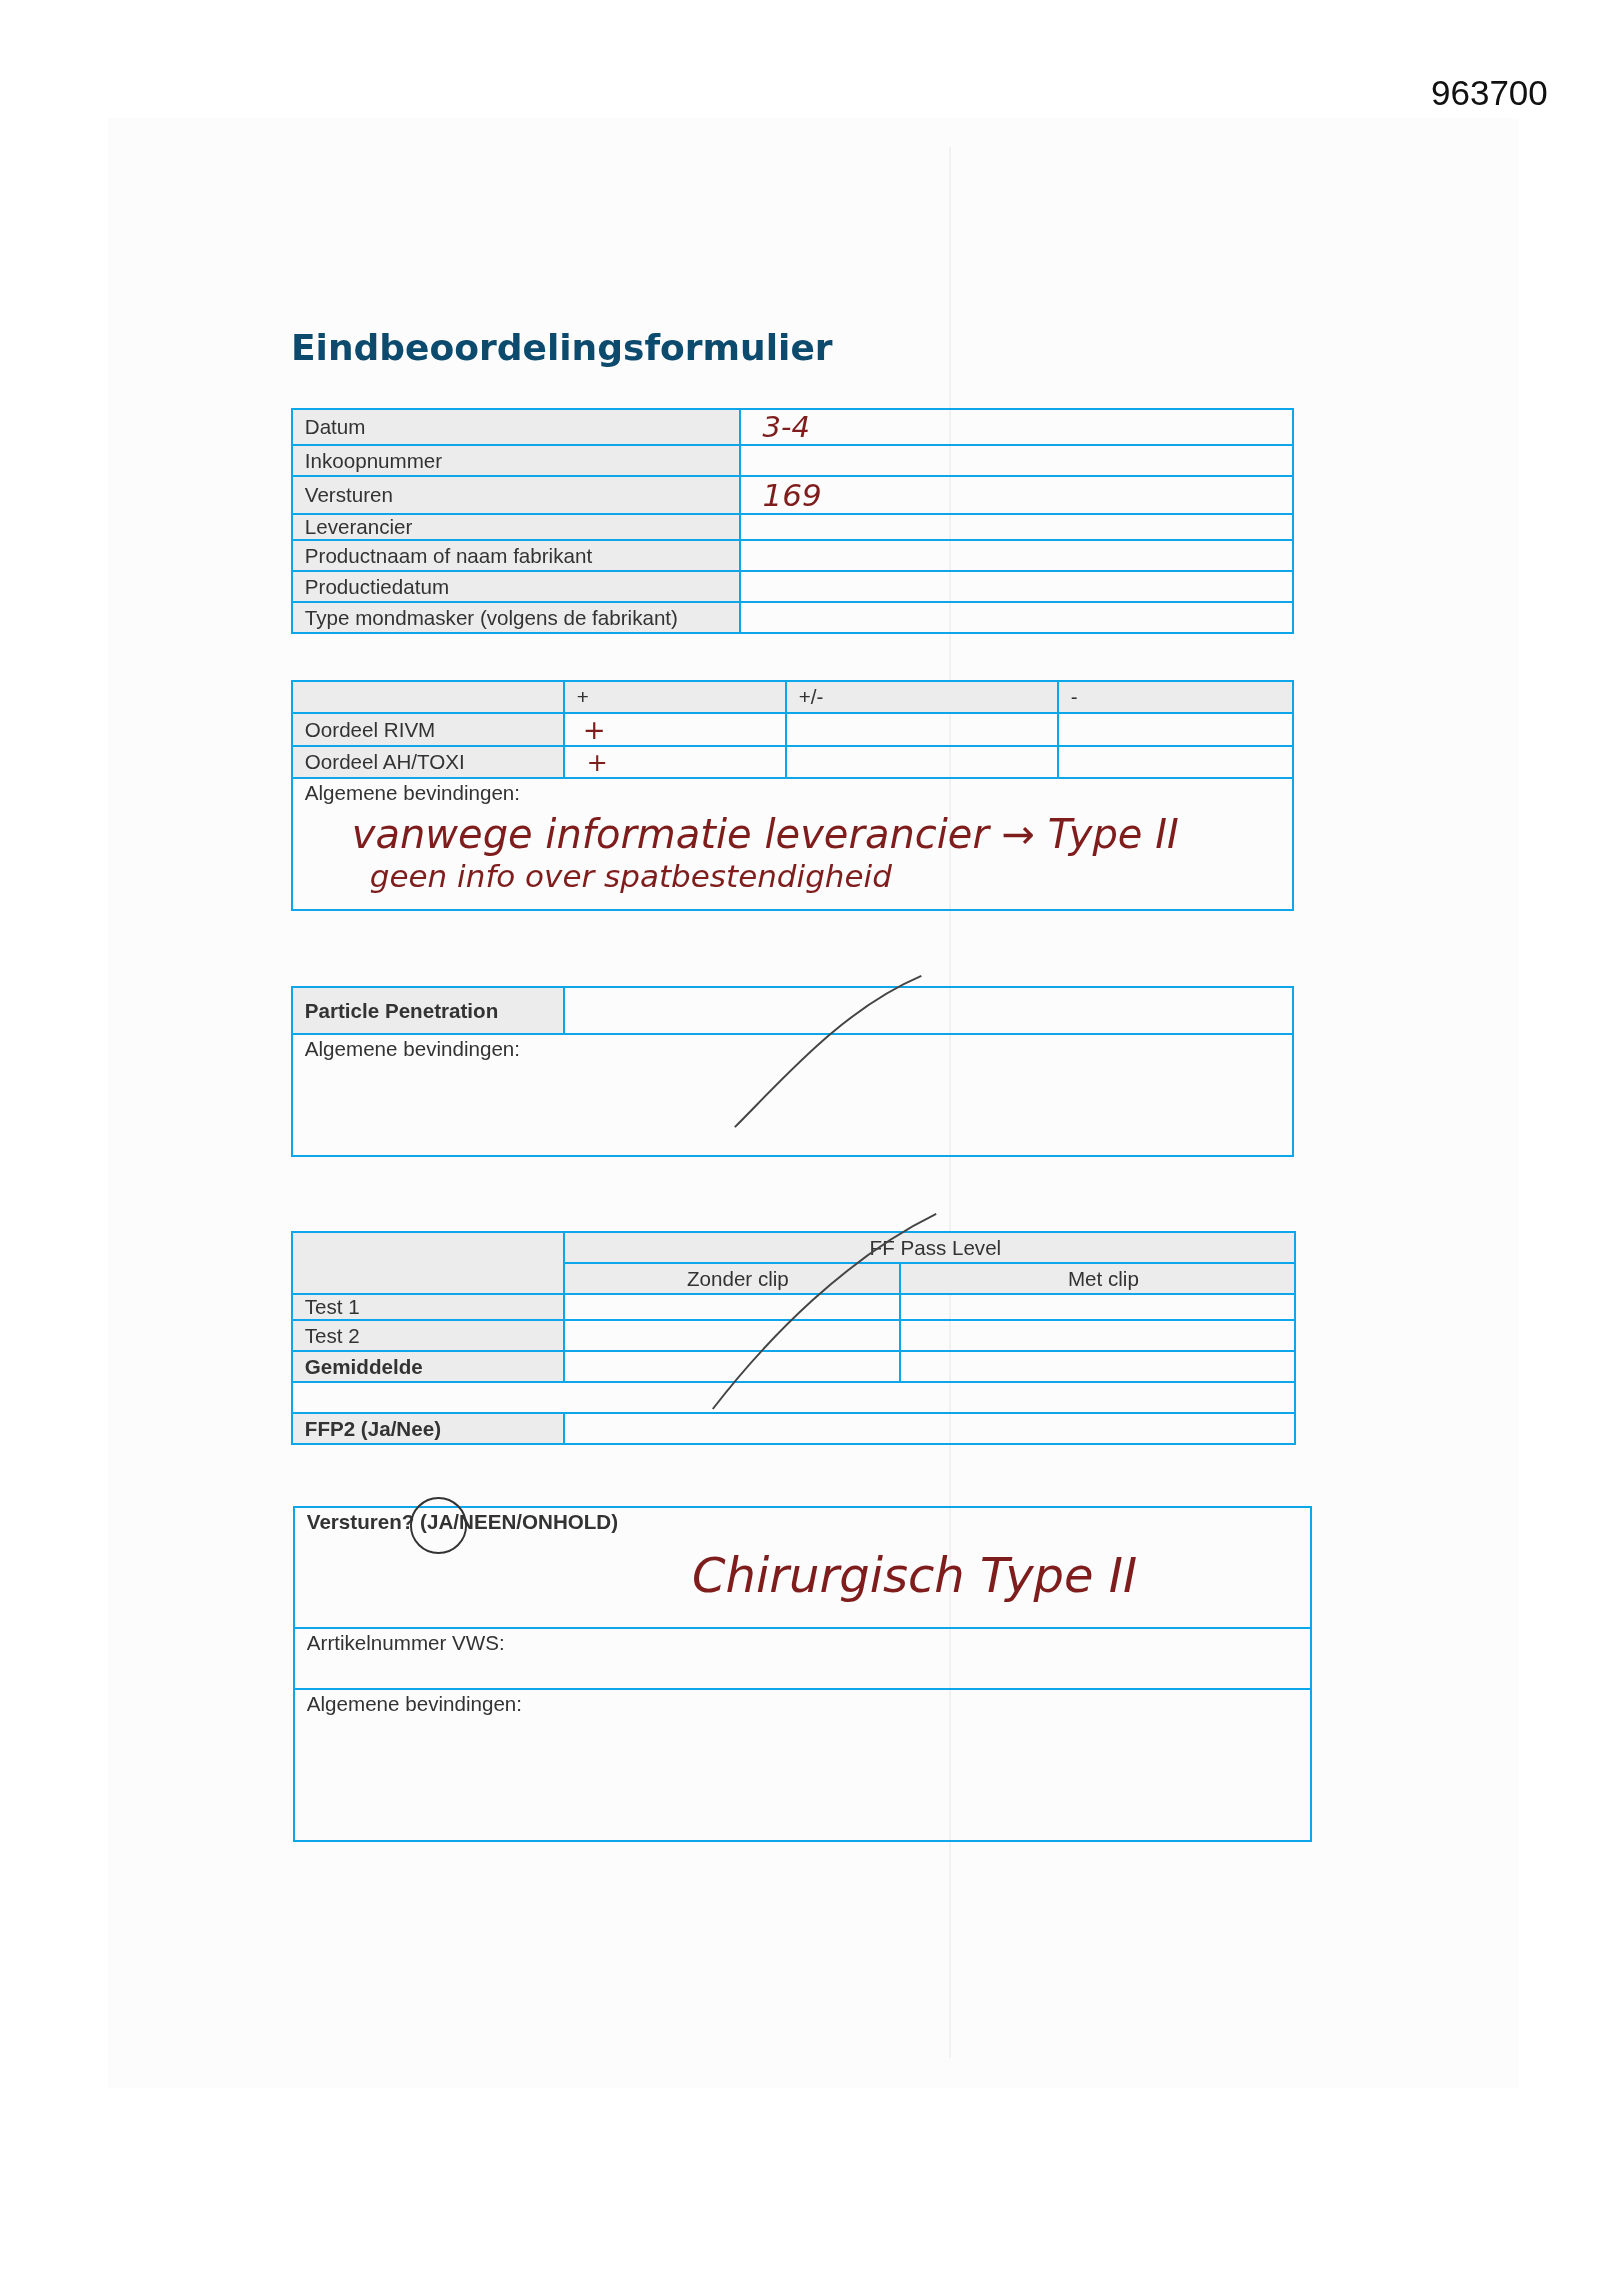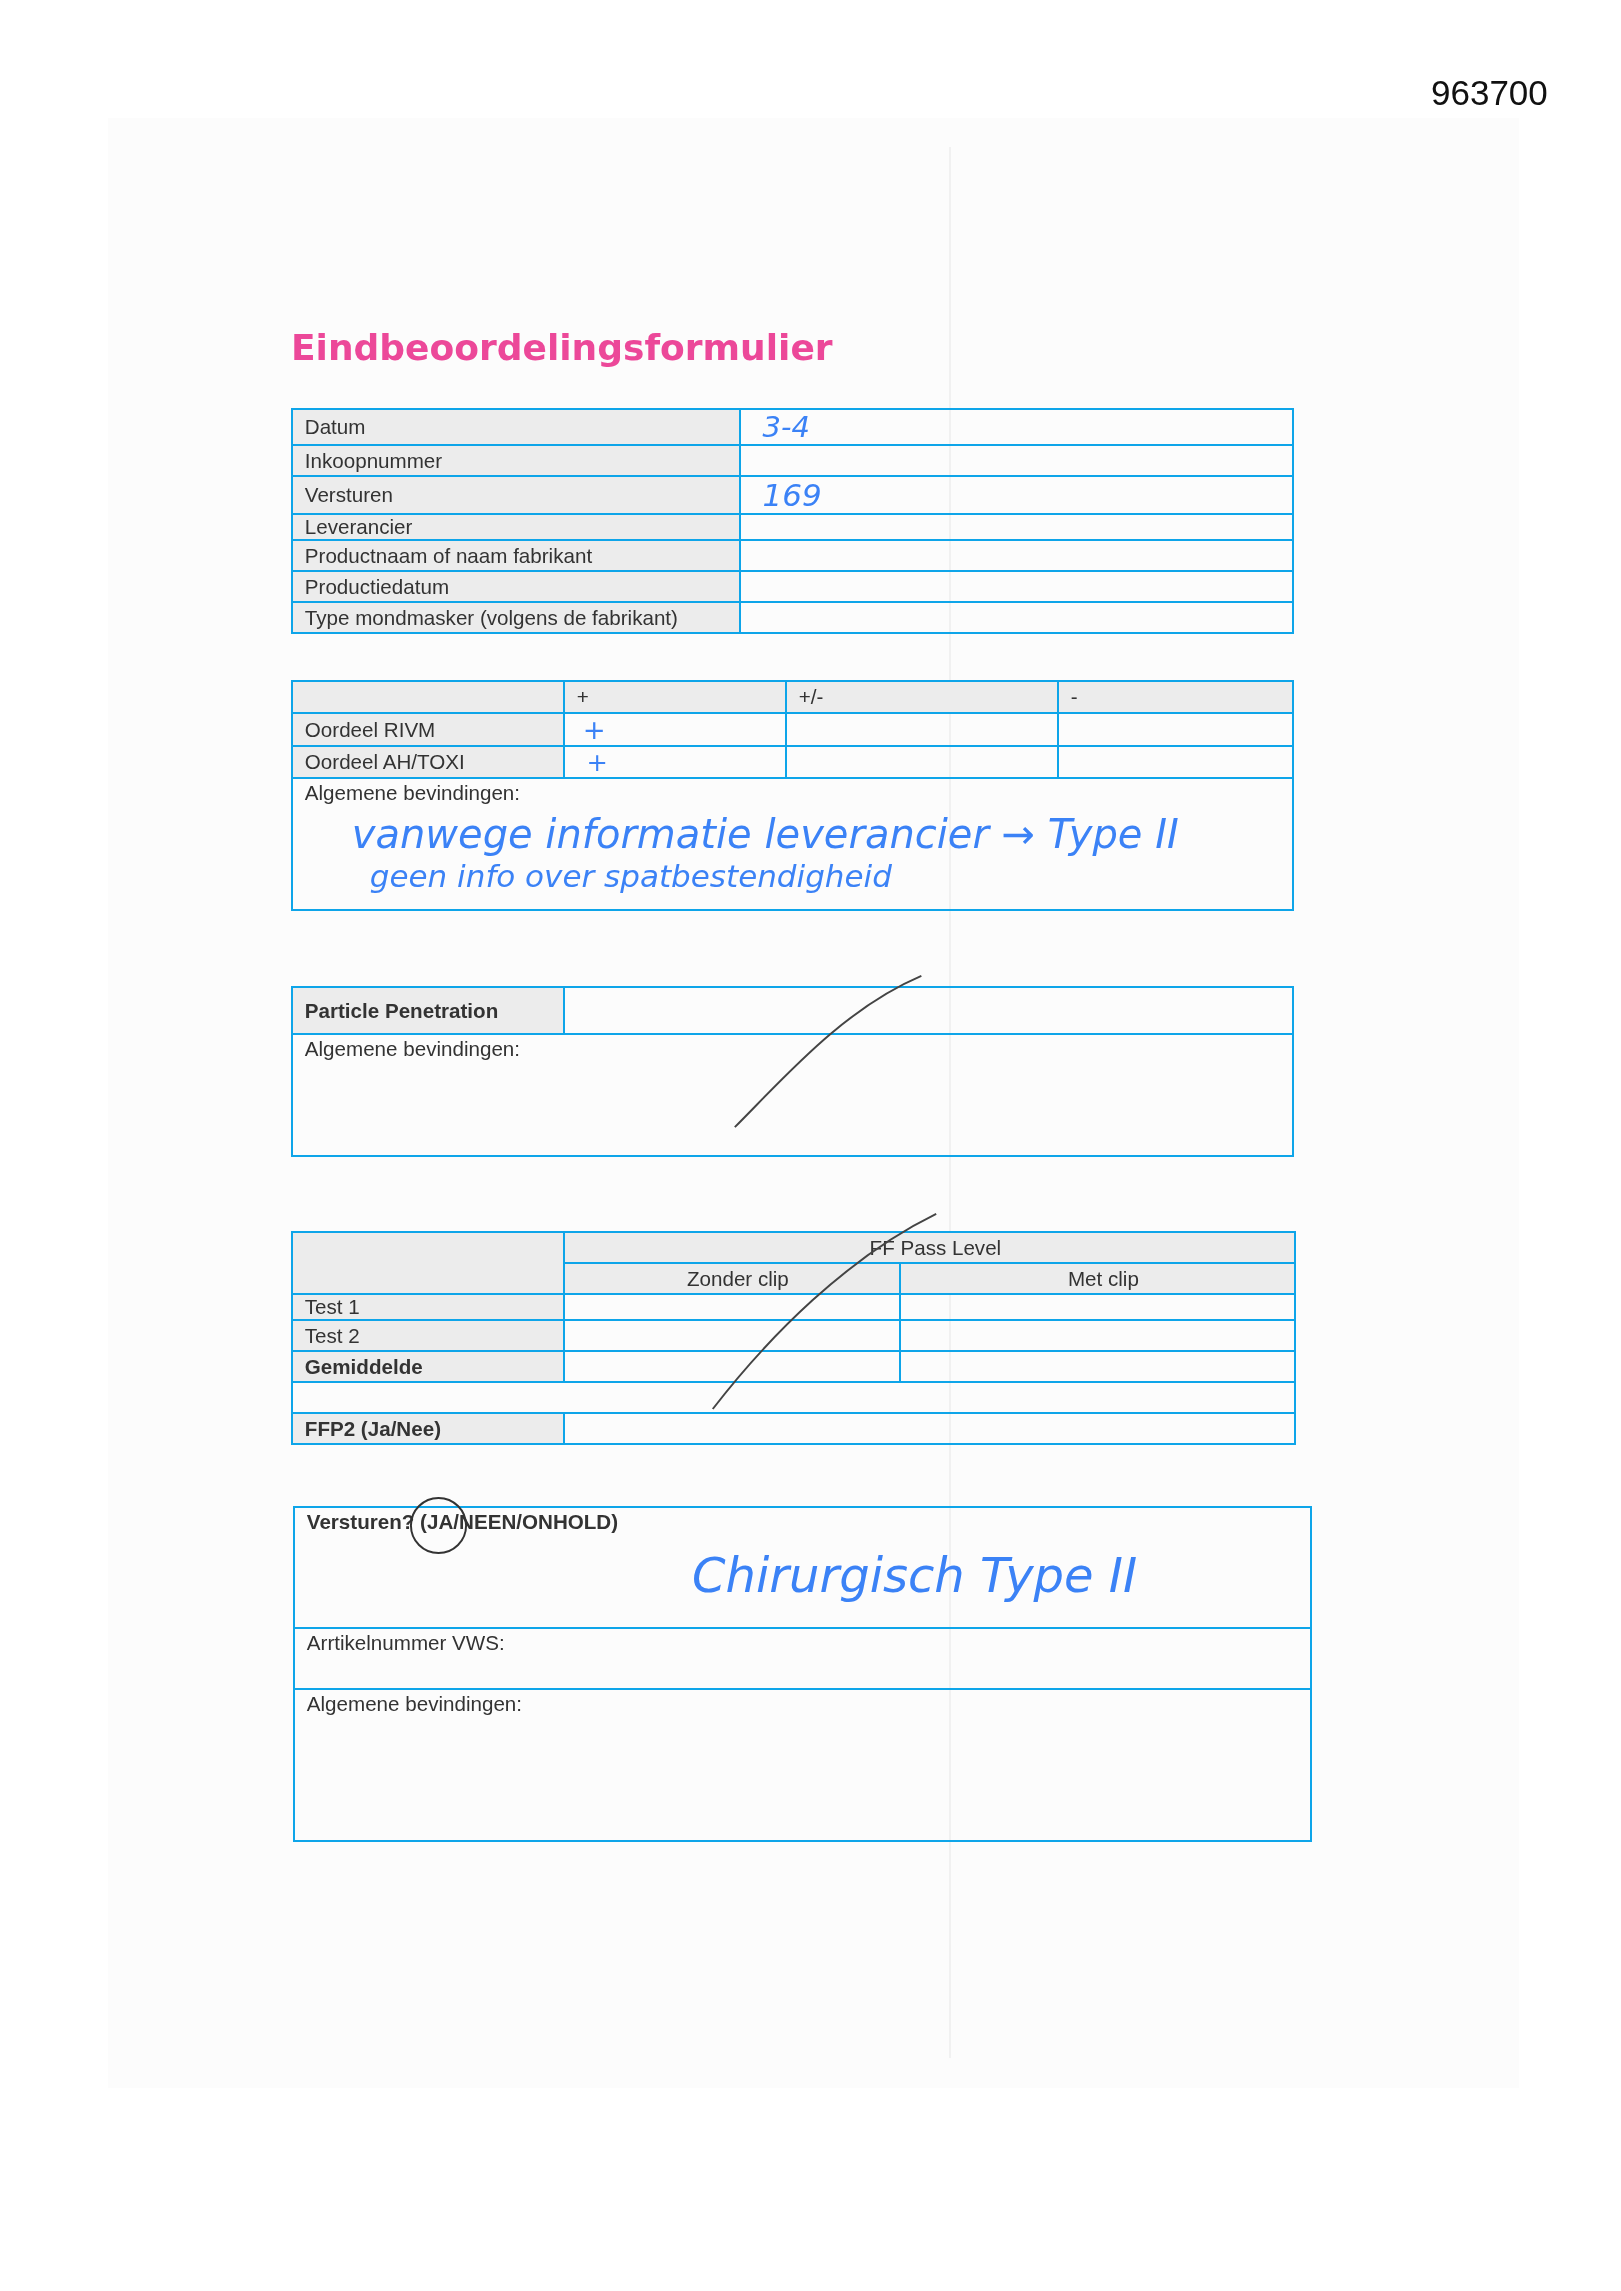--- a/index.html
+++ b/index.html
@@ -17,35 +17,35 @@
     position: absolute; left: 949px; top: 147px; width: 2px; height: 1911px;
     background: #f1f1f1;
   }
   .docnum {
     position: absolute; left: 1431px; top: 73px;
     font-family: "Liberation Sans", sans-serif; font-size: 35px; color: #111;
   }
   .title {
     position: absolute; left: 291px; top: 327px;
     font-family: "DejaVu Sans", sans-serif; font-weight: bold; font-size: 36px;
-    color: #ec4899; letter-spacing: 0px;
+    color: #0c4a6e; letter-spacing: 0px;
   }
   table.form {
     position: absolute; border-collapse: collapse;
     font-family: "Liberation Sans", sans-serif; font-size: 20.6px; color: #333;
   }
   table.form td {
     border: 2px solid #0ea5e9; padding: 0 0 0 11.8px; vertical-align: middle;
     white-space: nowrap;
   }
   td.shade { background: #ececec; }
   td.center { text-align: center; padding-left: 0; }
   .b { font-weight: bold; }
   .hw {
-    font-family: "DejaVu Sans", sans-serif; font-weight: 200; color: #3b82f6;
+    font-family: "DejaVu Sans", sans-serif; font-weight: 200; color: #7f1d1d;
     font-style: italic;
   }
   svg.slash { position: absolute; pointer-events: none; }
 </style>
 </head>
 <body>
 
 <div class="scan"></div>
 <div class="fold"></div>
 

